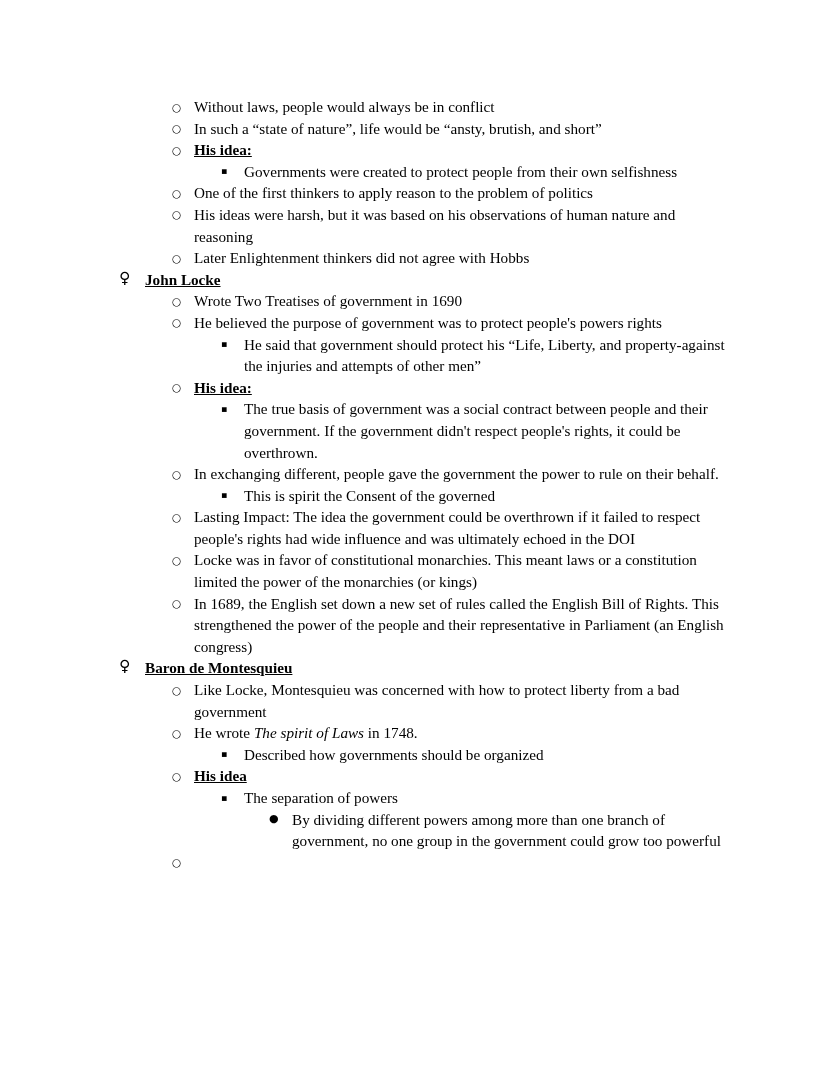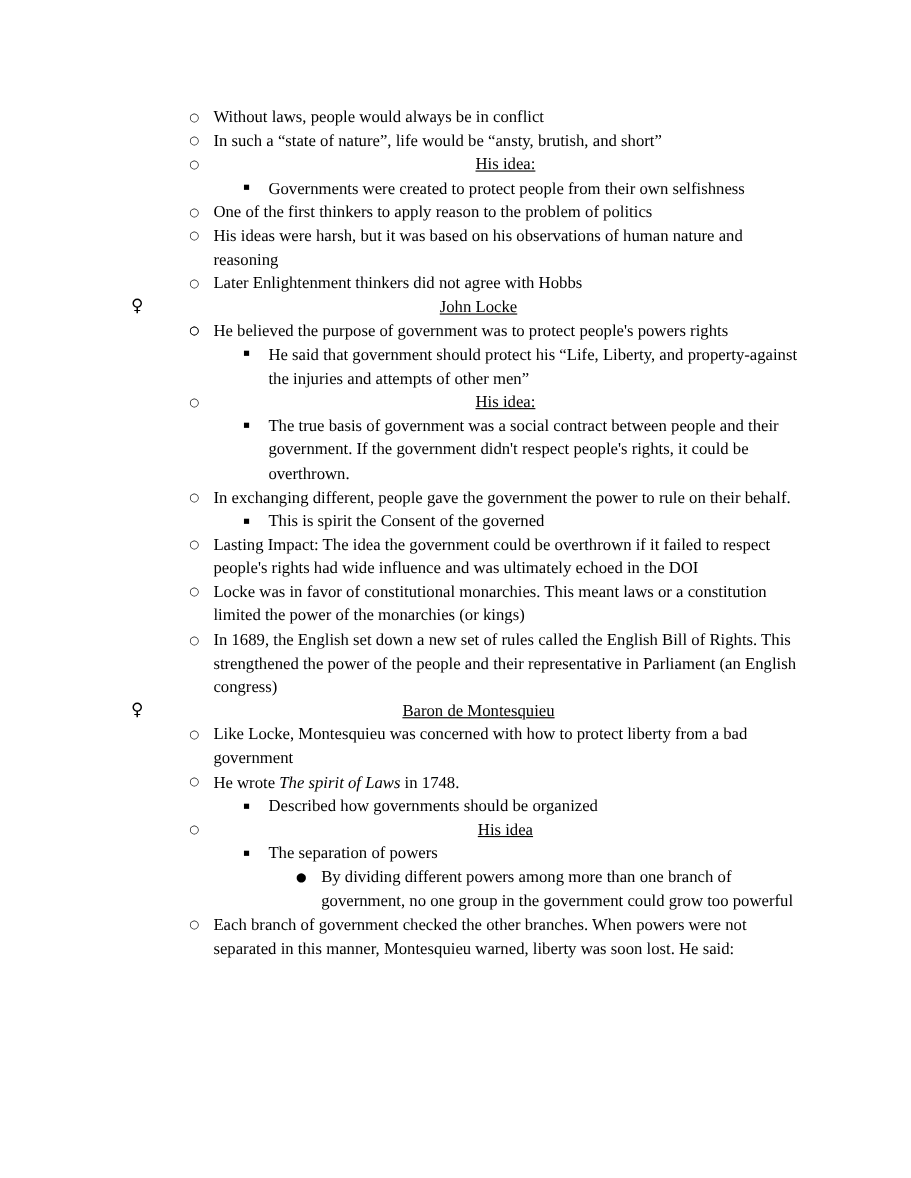--- a/index.html
+++ b/index.html
@@ -83,23 +83,22 @@
     left: 269px;
     top: -0.5px;
     font-size: 11px;
     line-height: 21.6px;
     font-family: "DejaVu Sans", sans-serif;
   }
   .txt {
     display: block;
   }
   .heading-style {
-    font-weight: normal;
+    font-weight: bold;
     text-decoration: underline;
-    text-align: center;
   }
   .underline-style {
   }
   .italic-style {
     font-style: italic;
     margin-top: 44px;
   }
 </style>
 </head>
 <body>
@@ -133,20 +132,21 @@
       <div class="row lvl2">
         <span class="bullet">○</span>
         <span class="txt">Later Enlightenment thinkers did not agree with Hobbs</span>
       </div>
       <div class="row lvl1">
         <span class="bullet">♀</span>
         <span class="txt heading-style">John Locke</span>
       </div>
       <div class="row lvl2">
         <span class="bullet">○</span>
+        <span class="txt">Wrote Two Treatises of government in 1690</span>
       </div>
       <div class="row lvl2">
         <span class="bullet">○</span>
         <span class="txt">He believed the purpose of government was to protect people's powers rights</span>
       </div>
       <div class="row lvl3">
         <span class="bullet">▪</span>
         <span class="txt">He said that government should protect his “Life, Liberty, and property-against the injuries and attempts of other men”</span>
       </div>
       <div class="row lvl2">
@@ -200,16 +200,15 @@
       <div class="row lvl3">
         <span class="bullet">▪</span>
         <span class="txt underline-style">The separation of powers</span>
       </div>
       <div class="row lvl4">
         <span class="bullet">●</span>
         <span class="txt">By dividing different powers among more than one branch of government, no one group in the government could grow too powerful</span>
       </div>
       <div class="row lvl2">
         <span class="bullet">○</span>
-        <span class="txt">Each branch of government checked the other branches. When powers were not separated in this manner, Montesquieu warned, liberty was soon lost. He said:</span>
       </div>
     </div>
 </div>
 
 </body></html>

